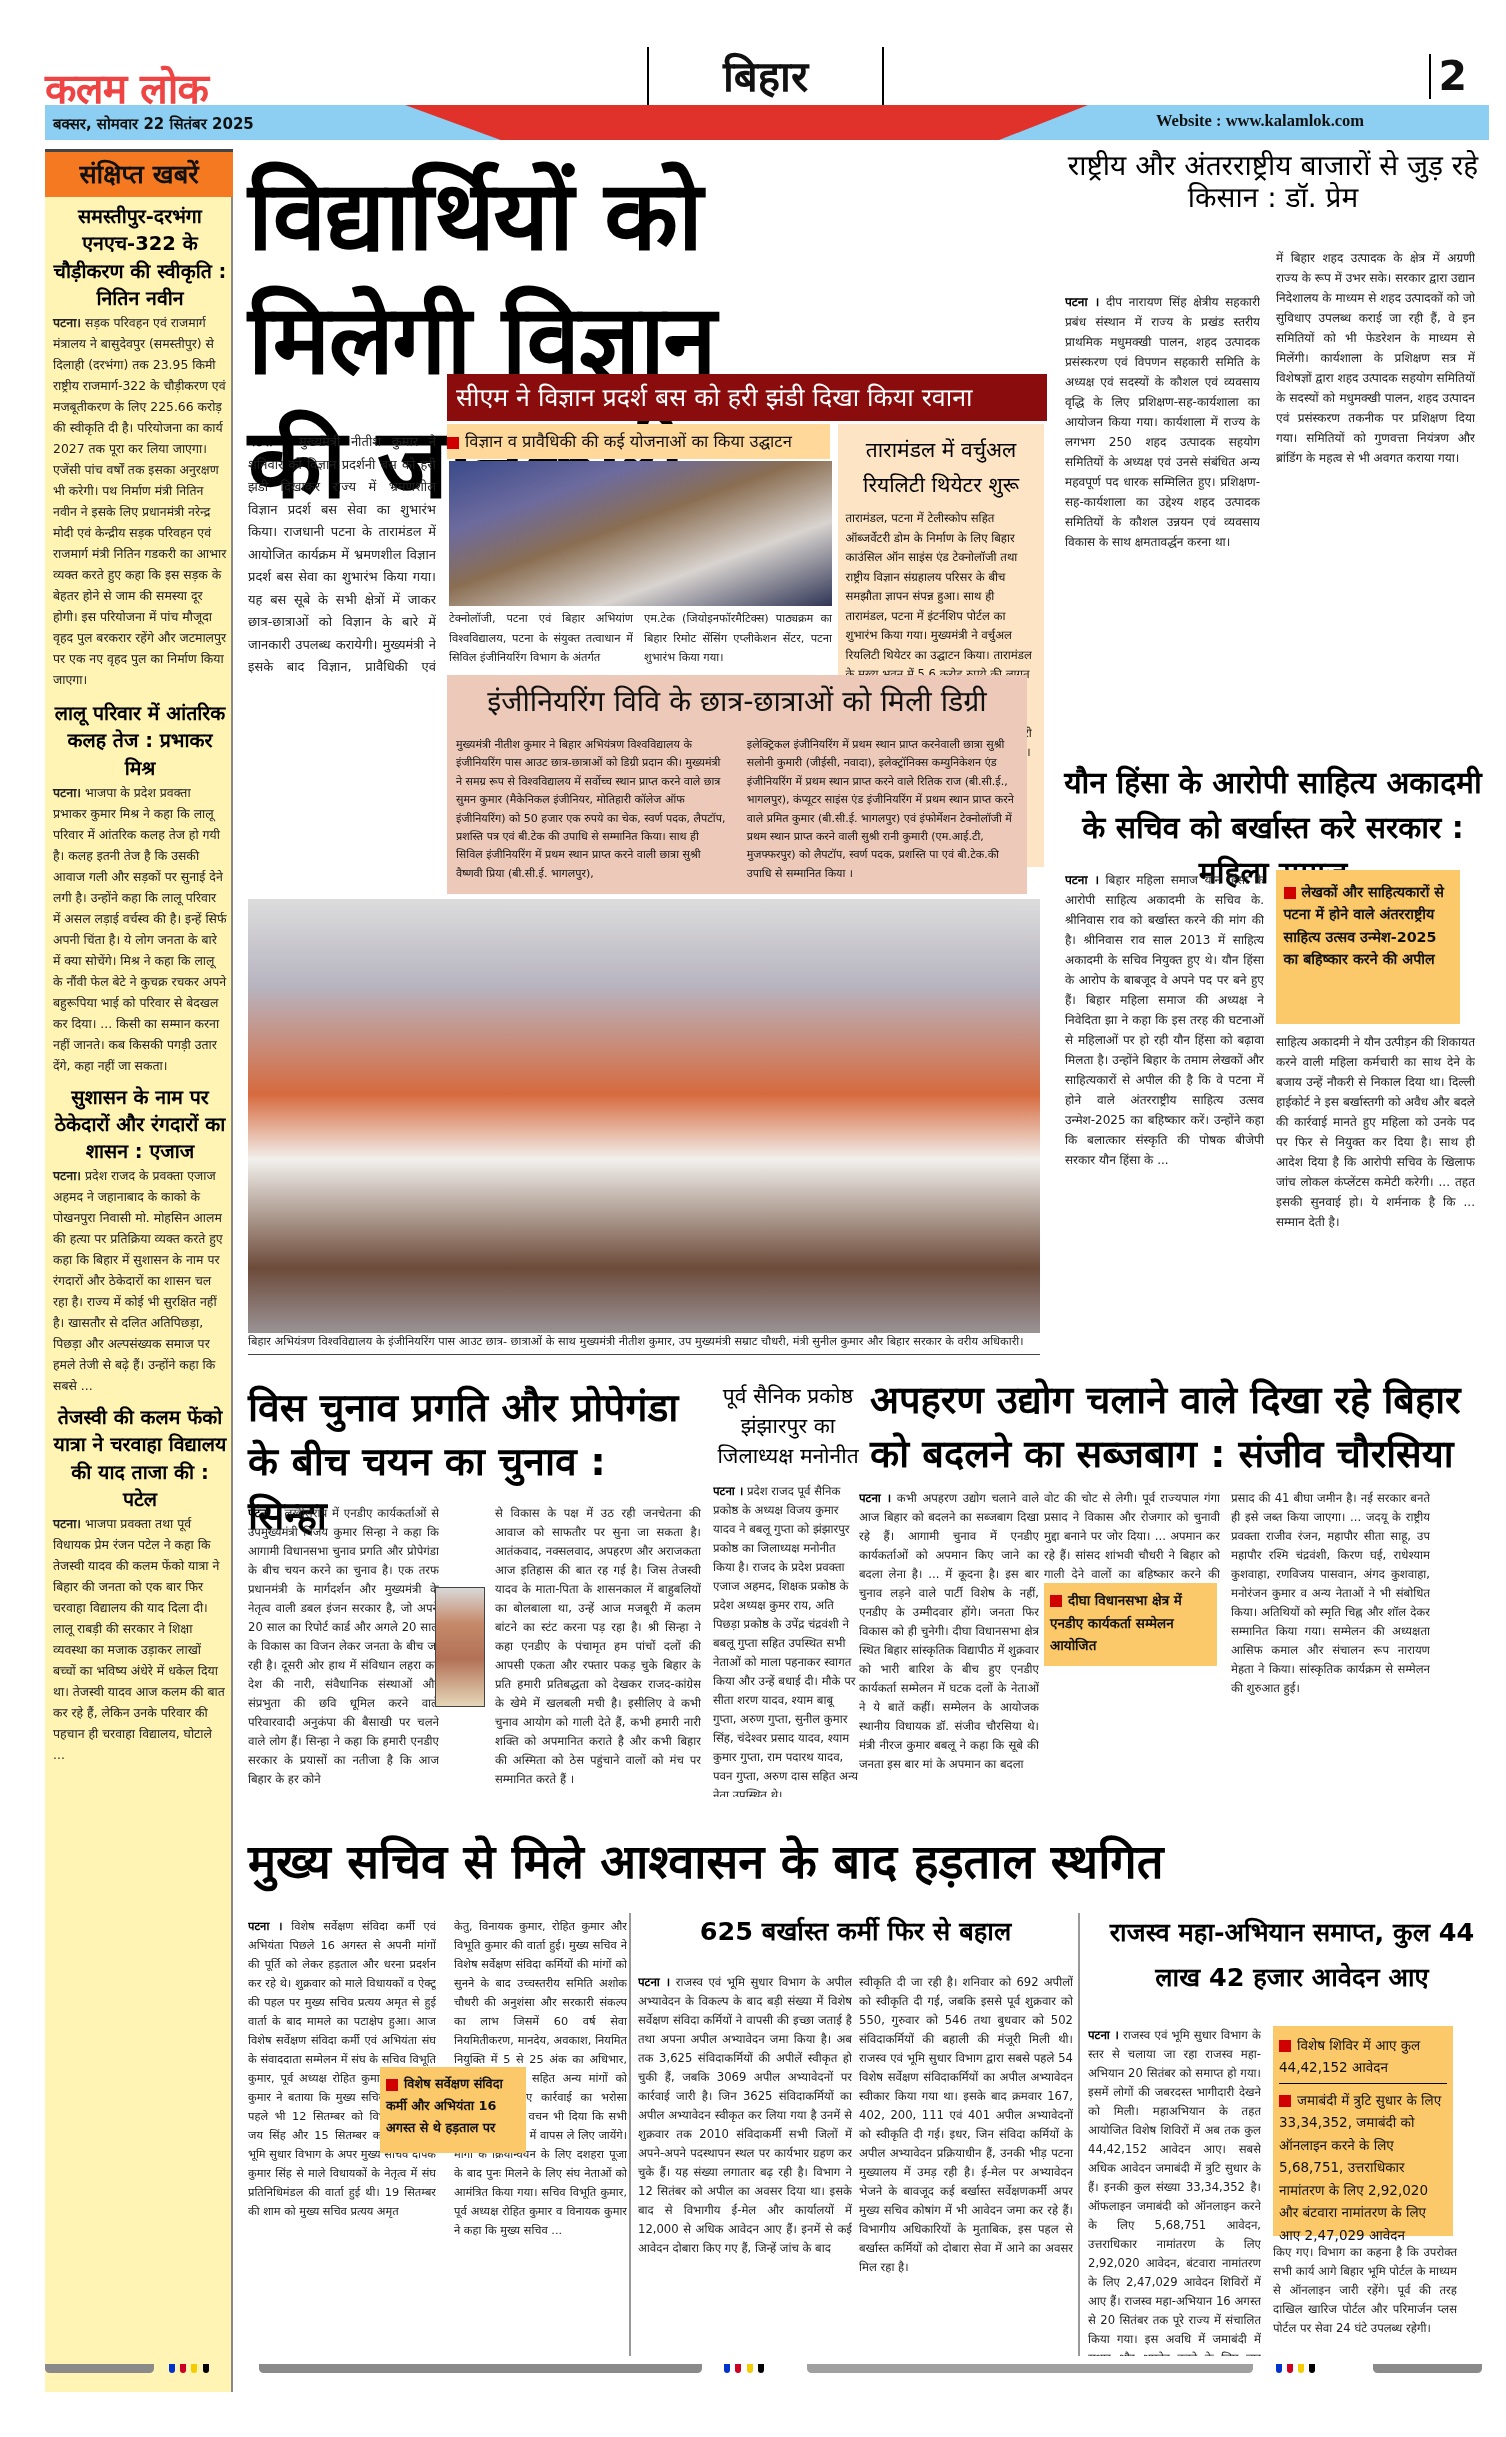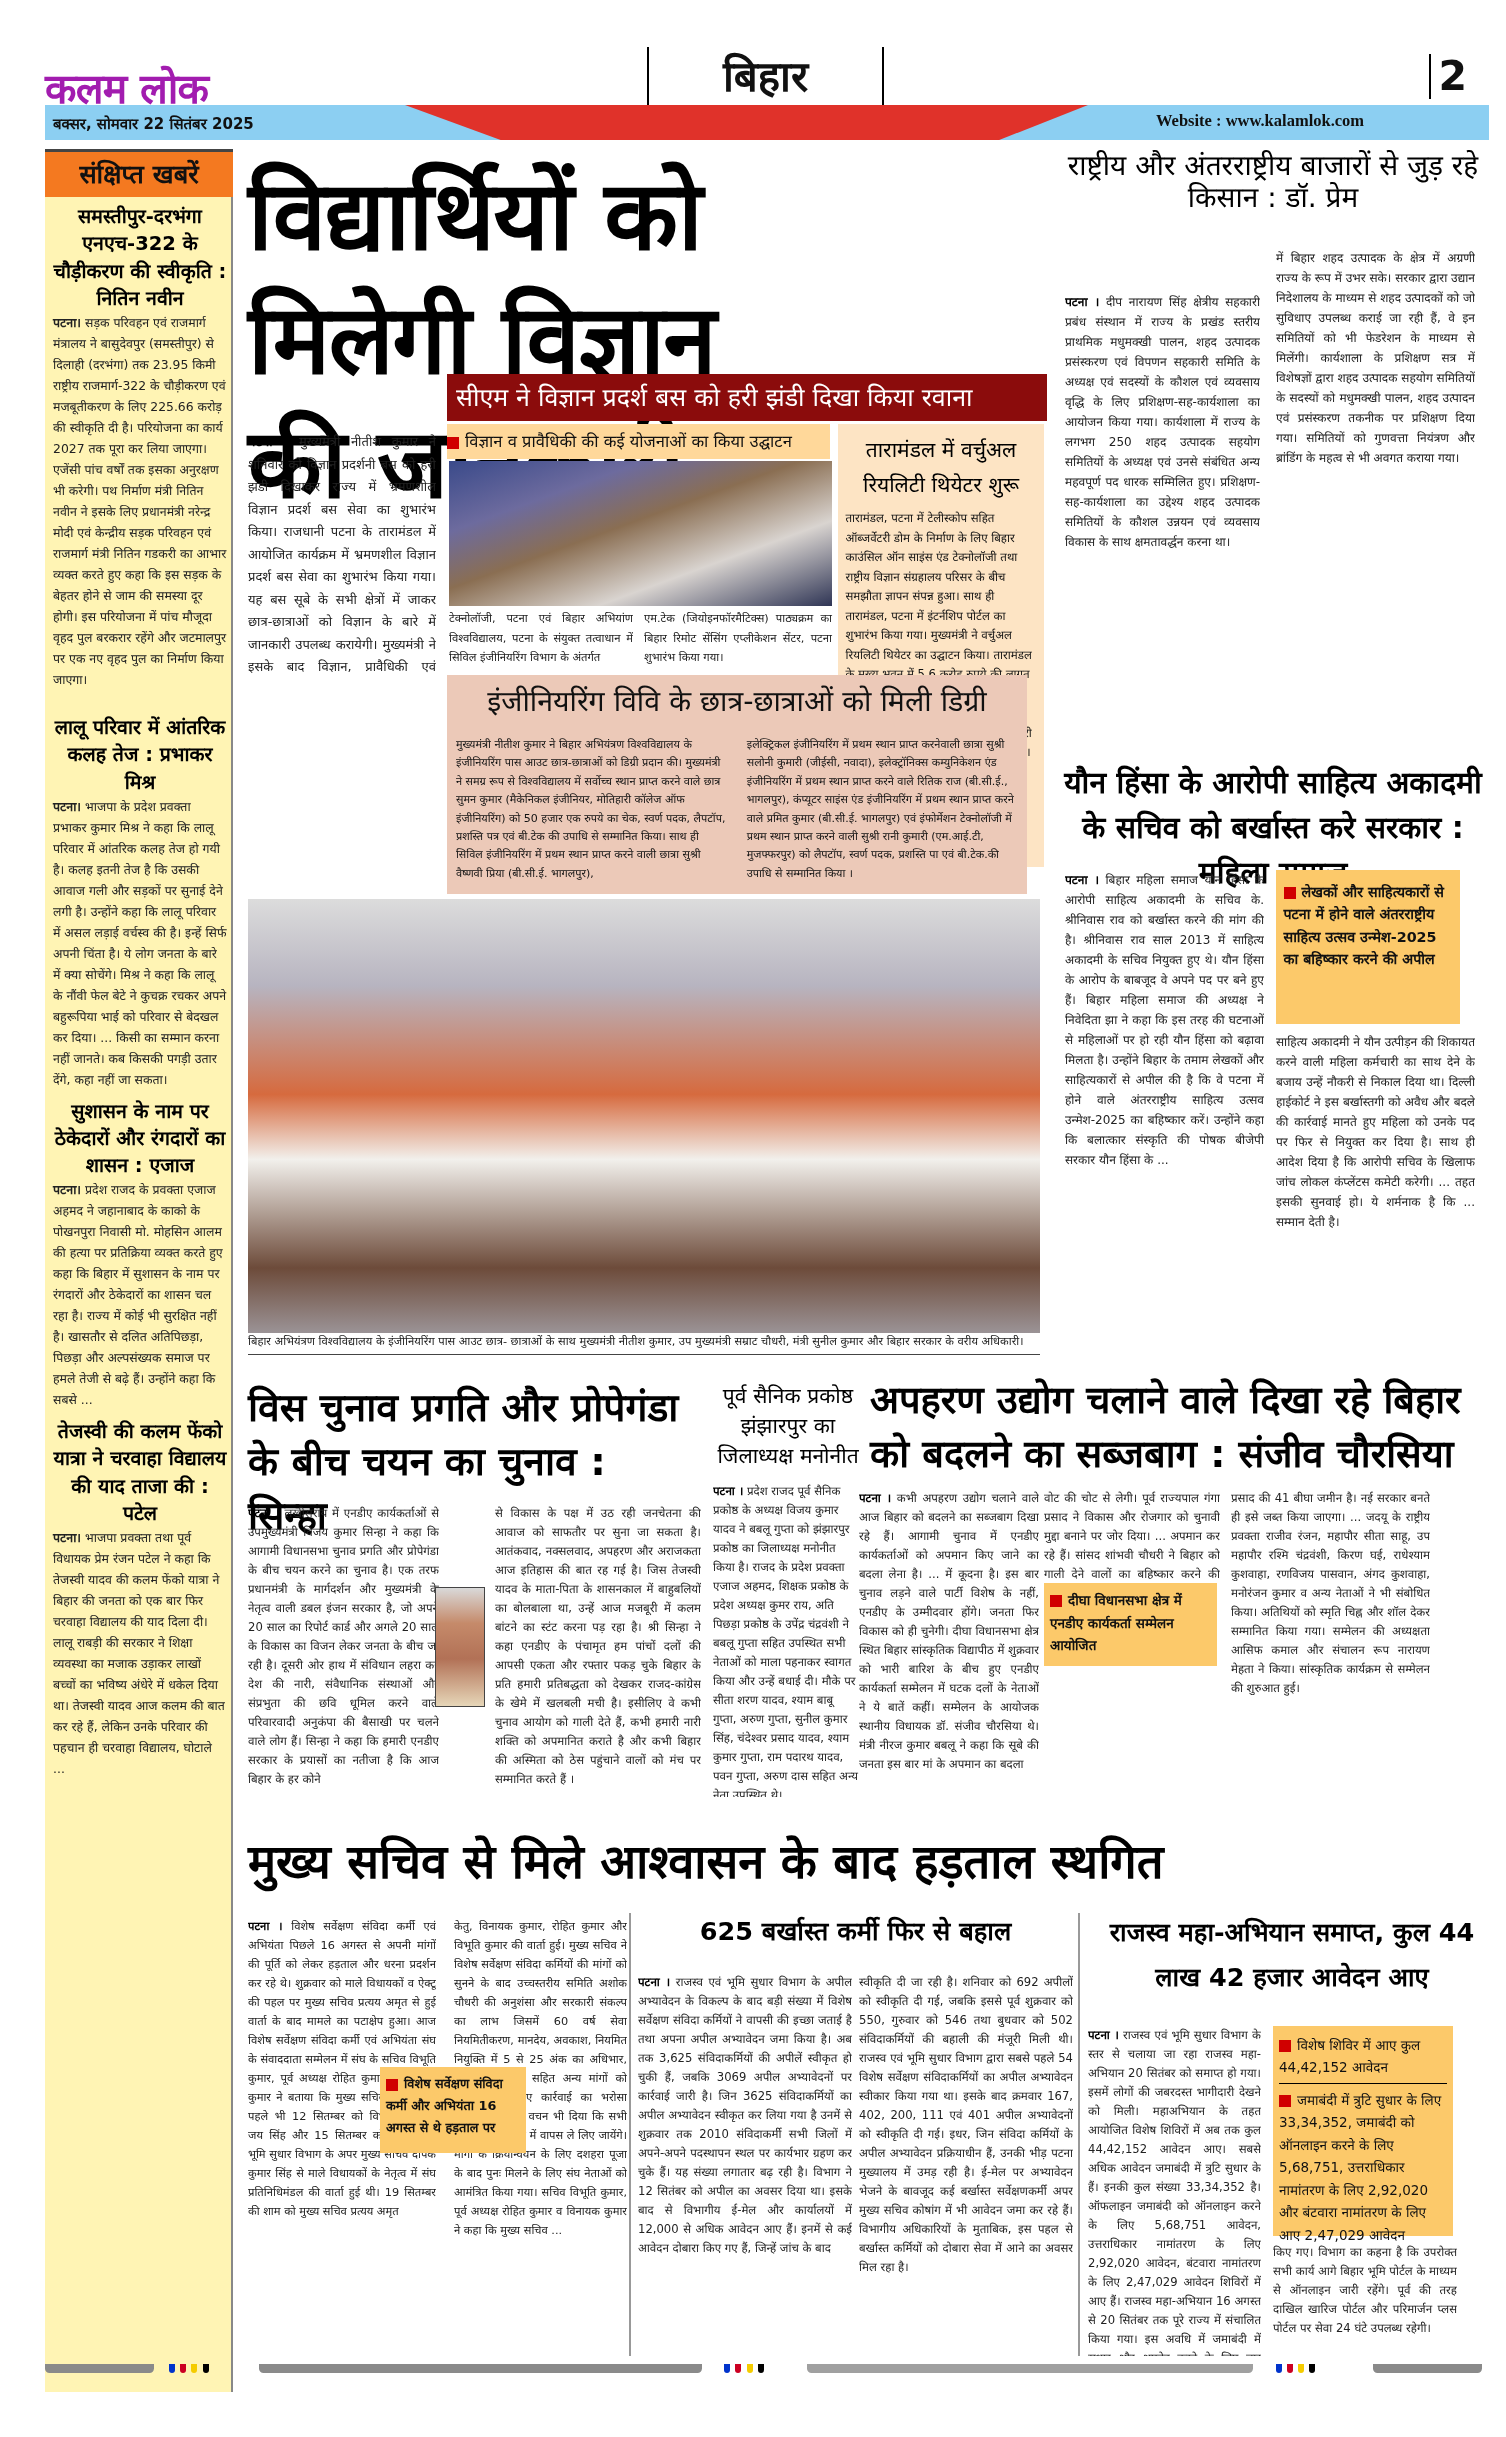--- a/index.html
+++ b/index.html
@@ -5,21 +5,21 @@
   * { box-sizing: border-box; margin: 0; padding: 0; }
   html, body { width: 1507px; height: 2438px; background: #fff; overflow: hidden; }
   body { position: relative; font-family: "DejaVu Sans", "Liberation Sans", sans-serif; color: #111; }
   .abs { position: absolute; }
   .body-text { font-size: 13px; line-height: 22.5px; text-align: justify; color: #222; font-family: "DejaVu Sans", sans-serif; }
   .body-text b { font-weight: bold; color: #000; }
   .hl { font-weight: bold; color: #000; text-align: center; line-height: 1.15; font-family: "DejaVu Sans", sans-serif; }
   .sq { display: inline-block; width: 12px; height: 12px; background: #d00000; margin-right: 6px; vertical-align: middle; }
 
   
-  .masthead-title { left: 45px; top: 59px; font-size: 41px; font-weight: bold; color: #a21caf; letter-spacing: -0.8px; }
+  .masthead-title { left: 45px; top: 59px; font-size: 41px; font-weight: bold; color: #ef4444; letter-spacing: -0.8px; }
   .section-label { left: 647px; top: 47px; width: 237px; height: 59px; border-left: 2.3px solid #000; border-right: 2.3px solid #000; text-align: center; font-size: 42px; font-weight: bold; line-height: 59px; }
   .page-num { left: 1429px; top: 54px; border-left: 2.3px solid #000; padding-left: 7.5px; font-size: 41px; font-weight: bold; height: 45px; line-height: 45px; }
   .blue-bar { left: 45px; top: 105px; width: 1444px; height: 35px; background: #8ccff2; }
   .red-trap { left: 405px; top: 105px; width: 683px; height: 35px; background: #e0322a; clip-path: polygon(0 0, 100% 0, 87% 100%, 14% 100%); }
   .dateline { left: 53px; top: 113px; font-size: 15px; font-weight: bold; }
   .website { left: 1156px; top: 111px; font-size: 16.5px; font-weight: bold; font-family: "Liberation Serif", serif; }
 
   
   .brief-col { left: 45px; top: 149px; width: 188px; height: 2243px; background: #fff4b4; border-right: 2.3px solid #888; }
   .brief-header { left: 45px; top: 149px; width: 188px; height: 48px; background: #f47920; border-top: 3px solid #444; text-align: center; font-size: 25.5px; font-weight: bold; line-height: 45px; }
@@ -68,21 +68,21 @@
 <div class="abs section-label">बिहार</div>
 <div class="abs page-num">2</div>
 <div class="abs blue-bar"></div>
 <div class="abs red-trap"></div>
 <div class="abs dateline">बक्सर, सोमवार 22 सितंबर 2025</div>
 <div class="abs website">Website : www.kalamlok.com</div>
 
 <div class="abs brief-col"></div>
 <div class="abs brief-header">संक्षिप्त खबरें</div>
 <div class="abs" style="left:53px; top:203px; width:174px;">
-  <article style="margin-bottom:24px;">
+  <article style="margin-bottom:10px;">
     <h3 class="brief-hl">समस्तीपुर-दरभंगा एनएच-322 के चौड़ीकरण की स्वीकृति : नितिन नवीन</h3>
     <p class="brief-body"><b>पटना।</b> <span>सड़क परिवहन एवं राजमार्ग मंत्रालय ने बासुदेवपुर (समस्तीपुर) से दिलाही (दरभंगा) तक 23.95 किमी राष्ट्रीय राजमार्ग-322 के चौड़ीकरण एवं मजबूतीकरण के लिए 225.66 करोड़ की स्वीकृति दी है। परियोजना का कार्य 2027 तक पूरा कर लिया जाएगा। एजेंसी पांच वर्षों तक इसका अनुरक्षण भी करेगी। पथ निर्माण मंत्री नितिन नवीन ने इसके लिए प्रधानमंत्री नरेन्द्र मोदी एवं केन्द्रीय सड़क परिवहन एवं राजमार्ग मंत्री नितिन गडकरी का आभार व्यक्त करते हुए कहा कि इस सड़क के बेहतर होने से जाम की समस्या दूर होगी। इस परियोजना में पांच मौजूदा वृहद पुल बरकरार रहेंगे और जटमालपुर पर एक नए वृहद पुल का निर्माण किया जाएगा।</span></p>
   </article>
   <article style="margin-bottom:7.5px;">
     <h3 class="brief-hl">लालू परिवार में आंतरिक कलह तेज : प्रभाकर मिश्र</h3>
     <p class="brief-body"><b>पटना।</b> <span>भाजपा के प्रदेश प्रवक्ता प्रभाकर कुमार मिश्र ने कहा कि लालू परिवार में आंतरिक कलह तेज हो गयी है। कलह इतनी तेज है कि उसकी आवाज गली और सड़कों पर सुनाई देने लगी है। उन्होंने कहा कि लालू परिवार में असल लड़ाई वर्चस्व की है। इन्हें सिर्फ अपनी चिंता है। ये लोग जनता के बारे में क्या सोचेंगे। मिश्र ने कहा कि लालू के नौंवी फेल बेटे ने कुचक्र रचकर अपने बहुरूपिया भाई को परिवार से बेदखल कर दिया। ... किसी का सम्मान करना नहीं जानते। कब किसकी पगड़ी उतार देंगे, कहा नहीं जा सकता।</span></p>
   </article>
   <article style="margin-bottom:7.5px;">
     <h3 class="brief-hl">सुशासन के नाम पर ठेकेदारों और रंगदारों का शासन : एजाज</h3>
     <p class="brief-body"><b>पटना।</b> <span>प्रदेश राजद के प्रवक्ता एजाज अहमद ने जहानाबाद के काको के पोखनपुरा निवासी मो. मोहसिन आलम की हत्या पर प्रतिक्रिया व्यक्त करते हुए कहा कि बिहार में सुशासन के नाम पर रंगदारों और ठेकेदारों का शासन चल रहा है। राज्य में कोई भी सुरक्षित नहीं है। खासतौर से दलित अतिपिछड़ा, पिछड़ा और अल्पसंख्यक समाज पर हमले तेजी से बढ़े हैं। उन्होंने कहा कि सबसे ...</span></p>

